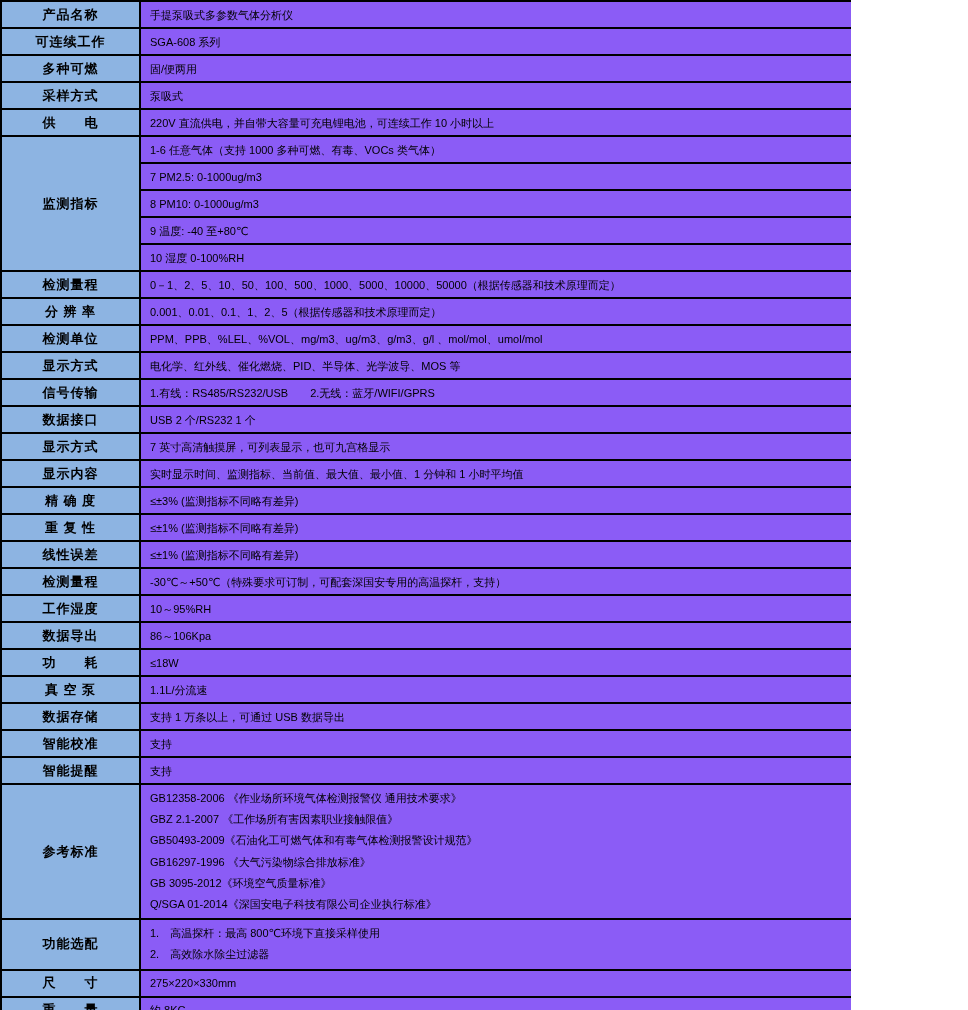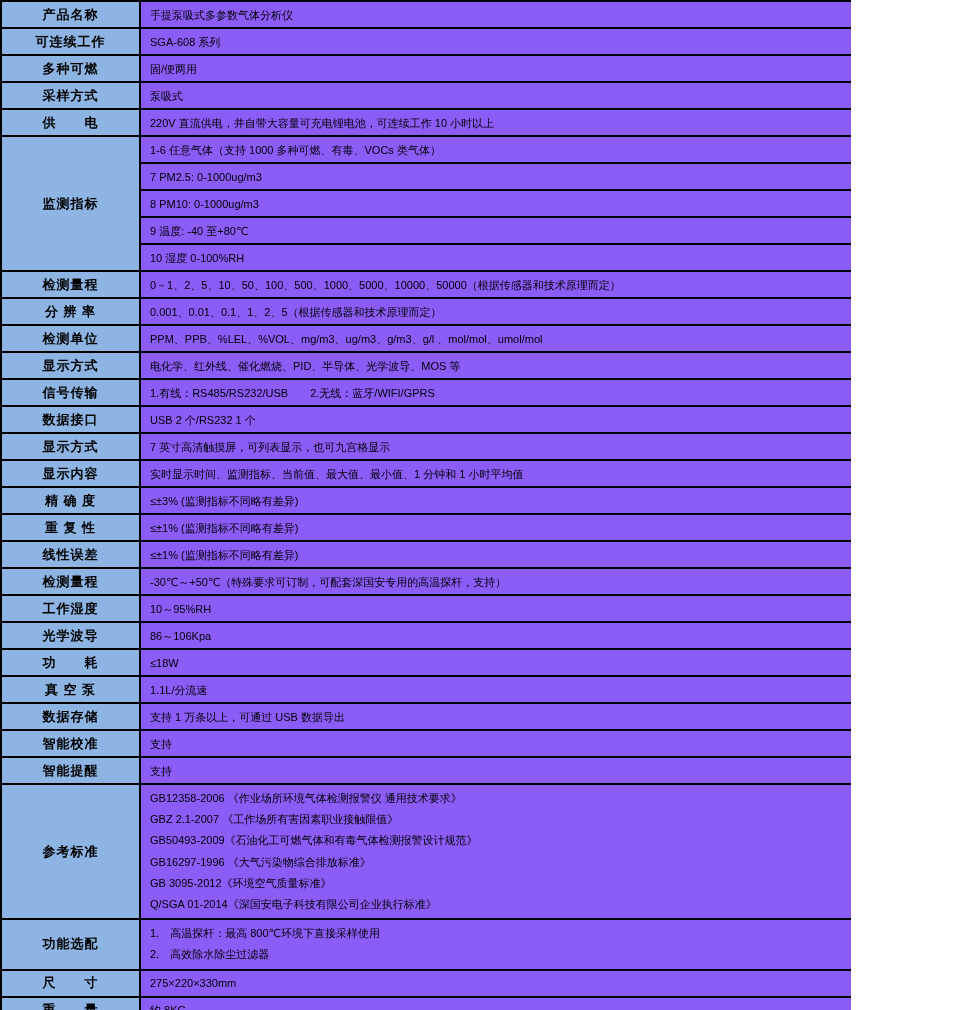--- a/index.html
+++ b/index.html
@@ -146,21 +146,21 @@
         </tr>
         <tr class="h27">
           <td class="label">检测量程</td>
           <td class="value">-30℃～+50℃（特殊要求可订制，可配套深国安专用的高温探杆，支持）</td>
         </tr>
         <tr class="h27">
           <td class="label">工作湿度</td>
           <td class="value">10～95%RH</td>
         </tr>
         <tr class="h27">
-          <td class="label">光学波导</td>
+          <td class="label">数据导出</td>
           <td class="value">86～106Kpa</td>
         </tr>
         <tr class="h27">
           <td class="label">功　　耗</td>
           <td class="value">≤18W</td>
         </tr>
         <tr class="h27">
           <td class="label">真 空 泵</td>
           <td class="value">1.1L/分流速</td>
         </tr>

